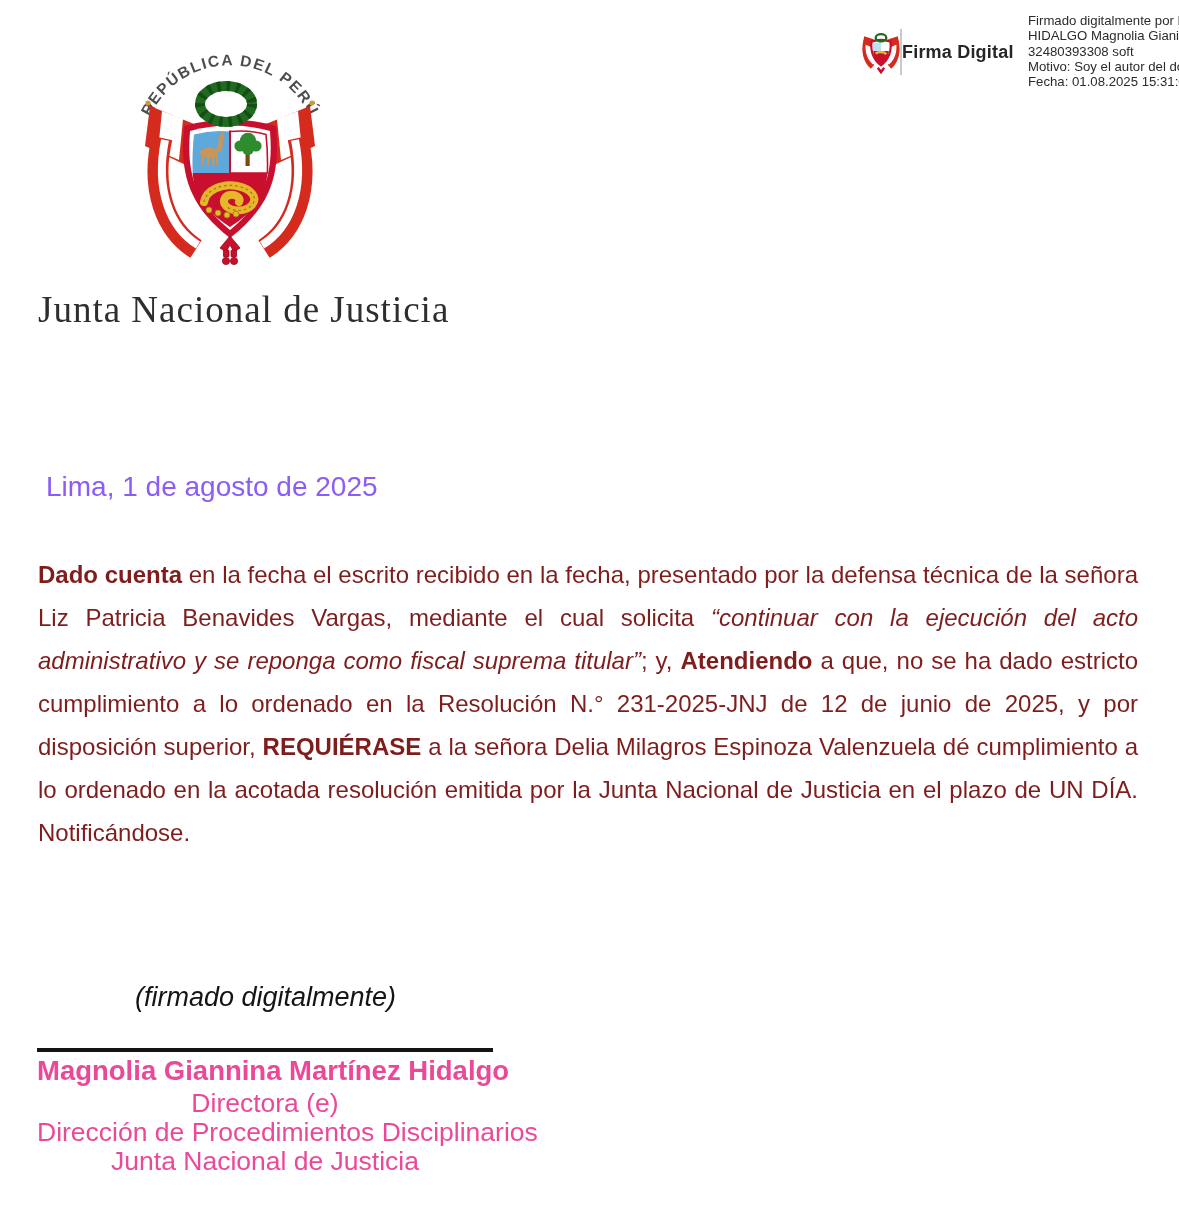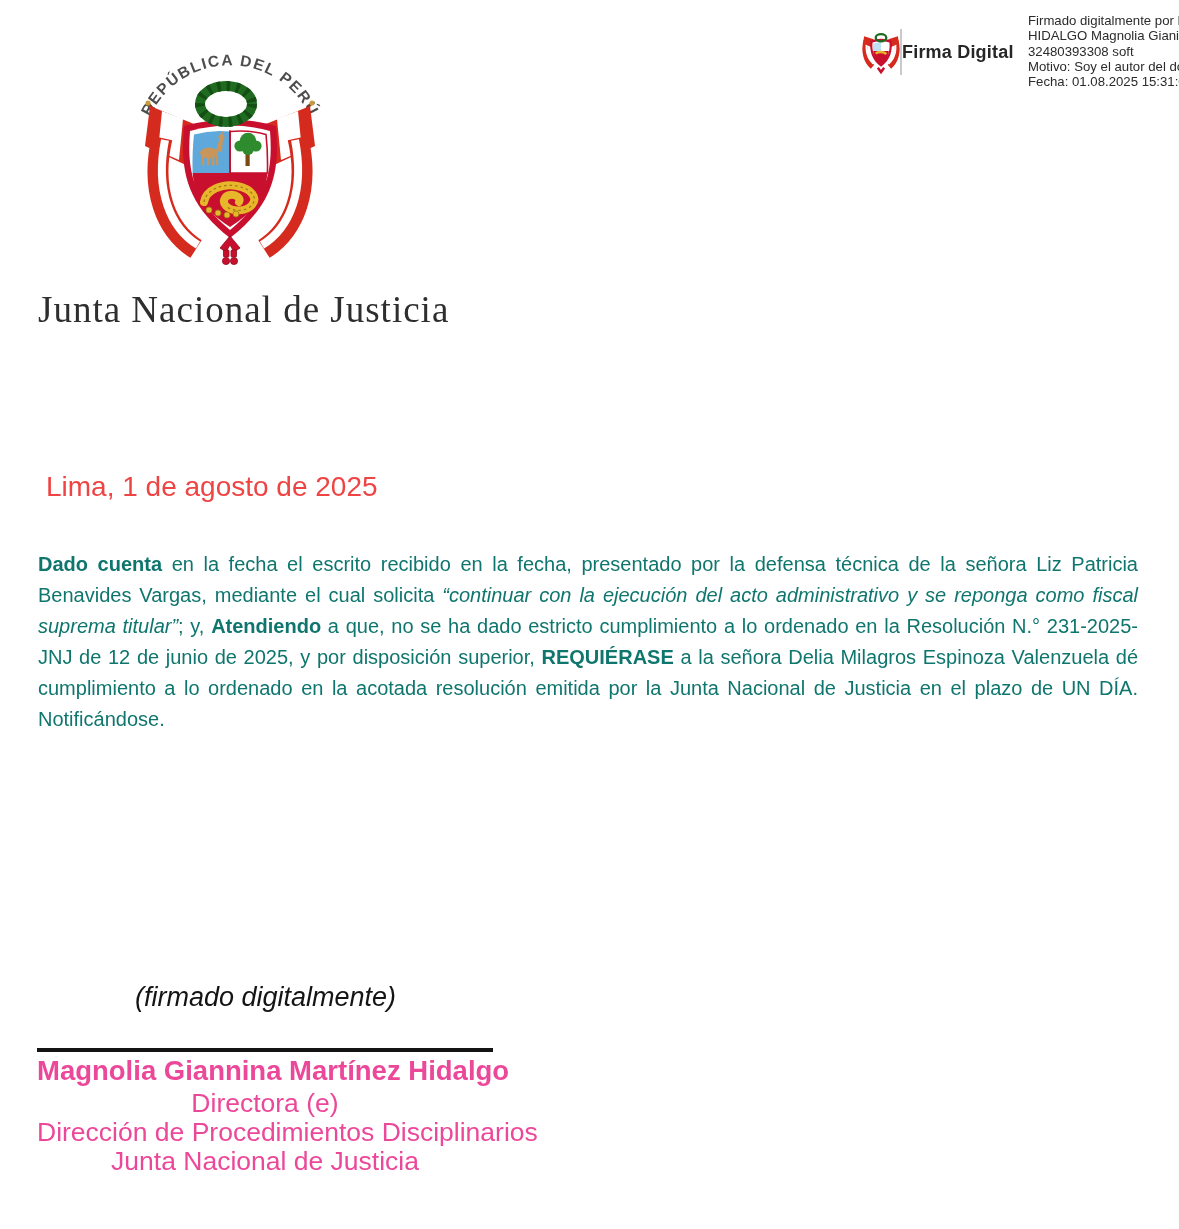--- a/index.html
+++ b/index.html
@@ -22,24 +22,24 @@
   
   .emblem { position:absolute; left:139px; top:42px; width:182px; height:228px; }
   .org-title {
     position:absolute; left:38px; top:288px;
     font-family:"Liberation Serif", serif; font-weight:400;
     font-size:37px; letter-spacing:1px; color:#2e2e2e;
   }
 
   
   .doc-number { position:absolute; right:109px; top:403px; font-size:28px; font-weight:bold; color:#101010; }
-  .dateline   { position:absolute; left:46px; top:471px; font-size:28px; color:#ef4444; }
+  .dateline   { position:absolute; left:46px; top:471px; font-size:28px; color:#8b5cf6; }
   .body-text  {
     position:absolute; left:38px; top:529px; width:1100px;
-    font-size:20px; line-height:31px; text-align:justify; color:#0f766e;
+    font-size:24px; line-height:43px; text-align:justify; color:#7f1d1d;
   }
   .seg-b { font-weight:bold; }
   .seg-i { font-style:italic; }
 
   
   .sig-note { position:absolute; left:135px; top:982px; font-size:27px; font-style:italic; color:#141414; }
   .sig-rule { position:absolute; left:37px; top:1048px; width:456px; height:4px; background:#141414; }
   .sig-line { position:absolute; left:37px; width:456px; text-align:center; white-space:nowrap; font-size:26.5px; color:#ec4899; }
   .sig-name { top:1055px; font-weight:bold; font-size:27.5px; }
   .sig-role { top:1088px; }

